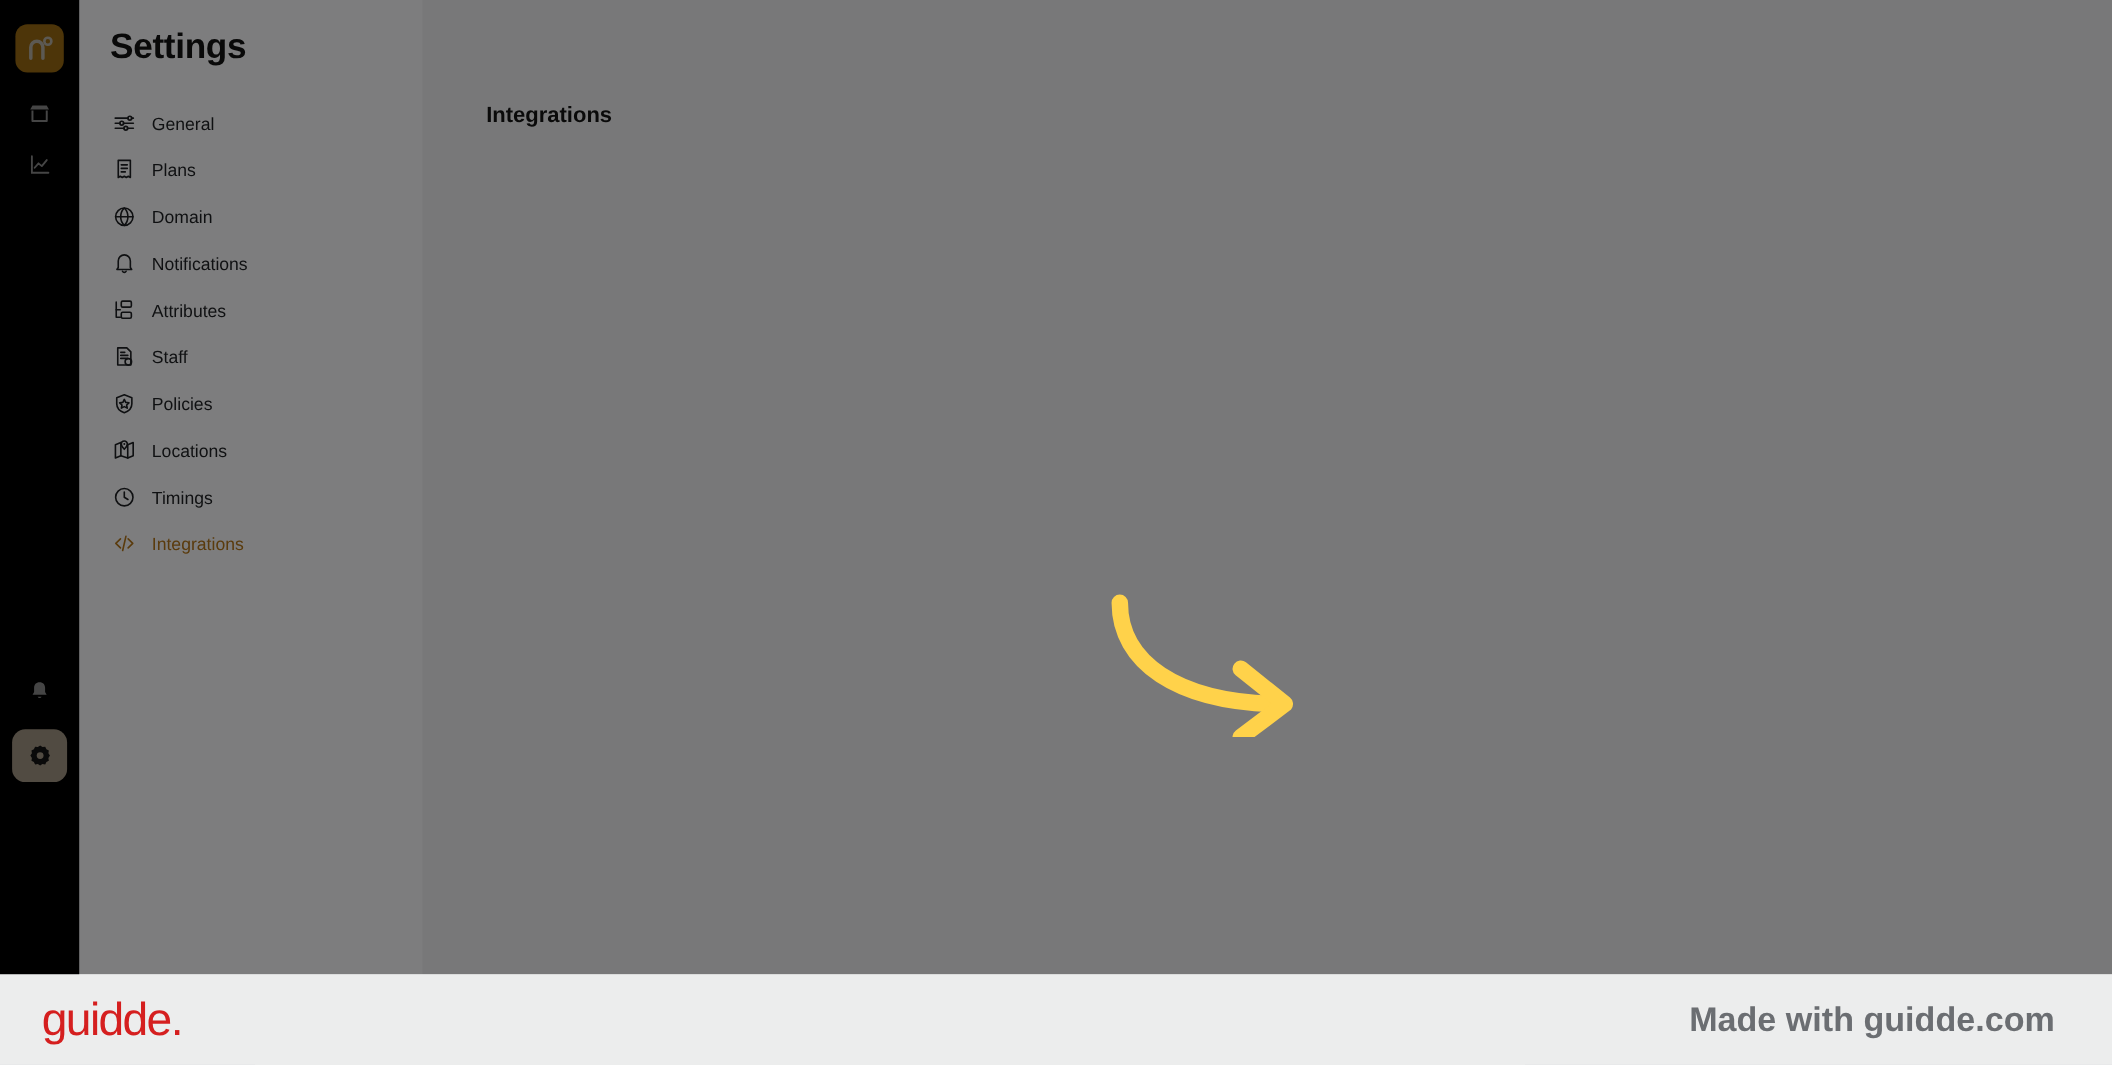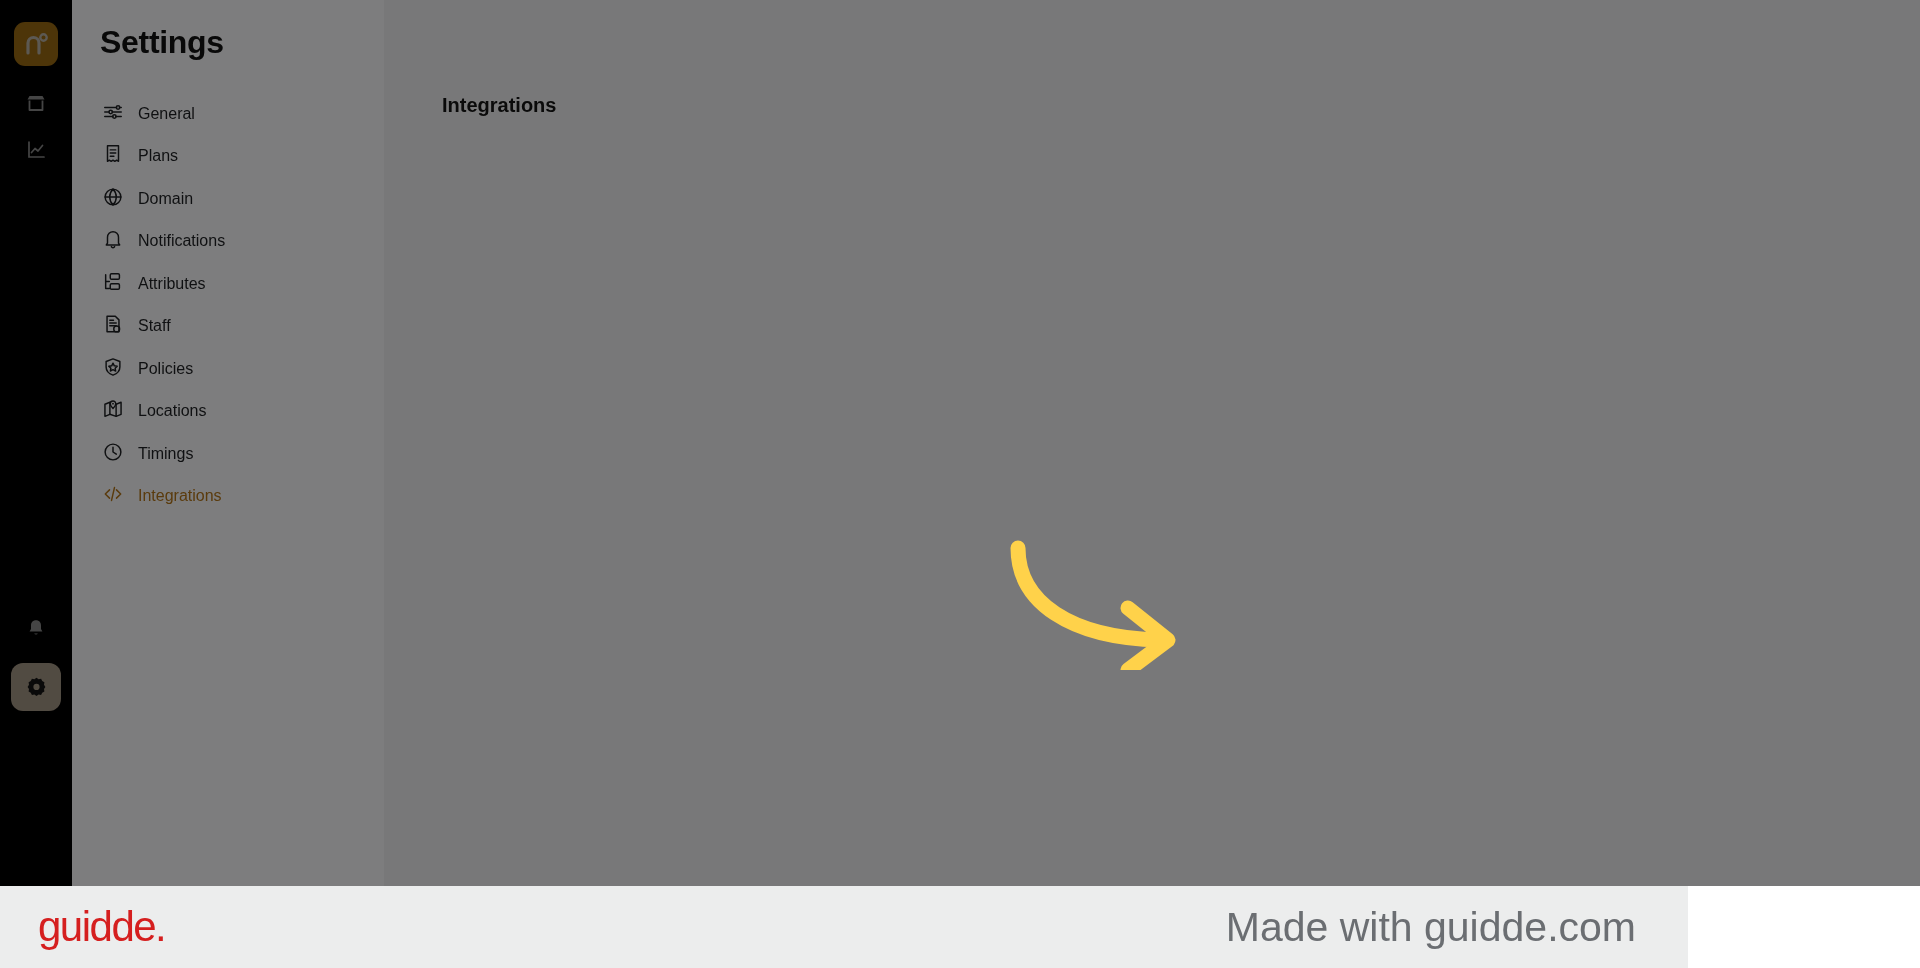--- a/index.html
+++ b/index.html
@@ -124,30 +124,30 @@
   }
 
   
   #guidde-arrow{
     position:absolute; left:1010px; top:540px; width:230px; height:130px;
     z-index:60; pointer-events:none;
   }
 
   
   #guidde-bar{
-    position:absolute; left:0; top:886px; width:1688px; height:82px;
+    position:absolute; left:0; top:886px; width:1920px; height:82px;
     background:#eceded; z-index:70;
   }
   #guidde-logo{
     position:absolute; left:38px; top:50%; transform:translateY(-50%);
     font-size:42px; font-weight:400; color:#d51f1f; letter-spacing:-1.5px;
   }
   #made-with{
     position:absolute; right:52px; top:50%; transform:translateY(-50%);
-    font-size:41px; font-weight:400; color:#6b6e72;
+    font-size:31px; font-weight:700; color:#6b6e72;
   }
 </style>
 </head>
 <body>
 
 <div id="app-window">
 
   <div id="rail">
 
     <div class="rail-logo">

